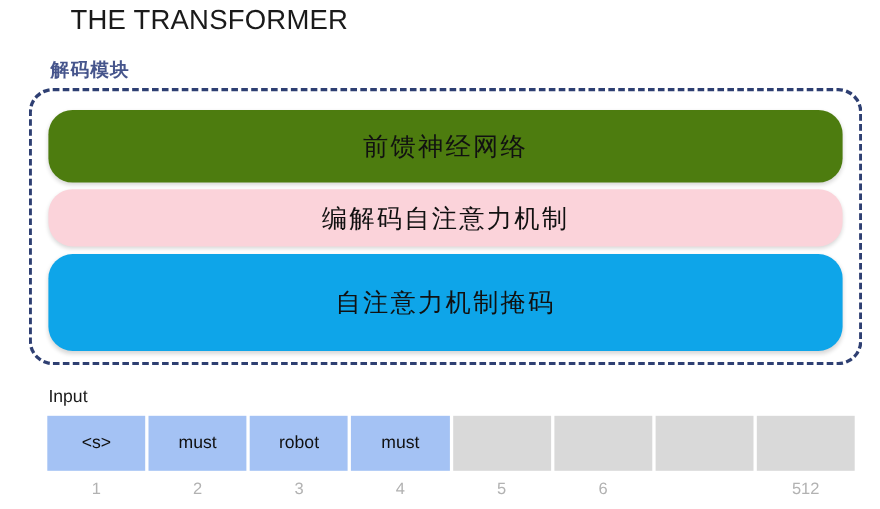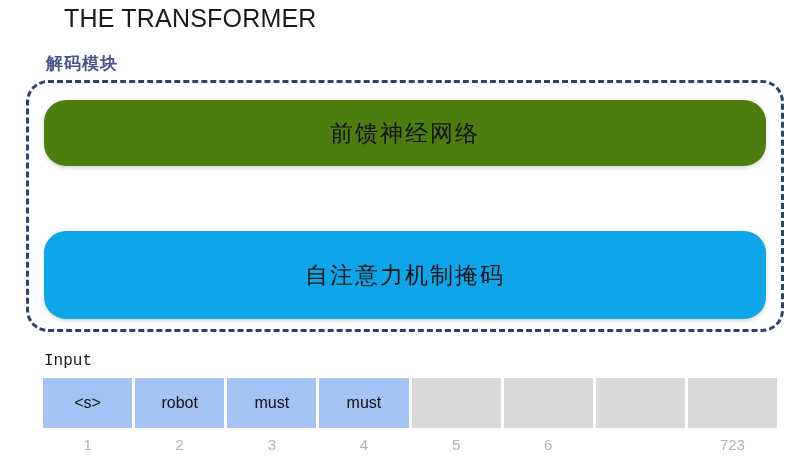--- a/index.html
+++ b/index.html
@@ -101,21 +101,21 @@
     width: 722px;
     height: 88px;
     background: #0ea5e9;
   }
 
   
   .input-label {
     position: absolute;
     left: 44px;
     top: 352px;
-    font-family: Liberation Mono, monospace;
+    font-family: Liberation Sans, sans-serif;
     font-size: 16px;
     color: #1a1a1a;
     white-space: nowrap;
   }
 
   .cells-row {
     position: absolute;
     left: 43px;
     top: 378px;
     width: 734px;
@@ -164,40 +164,41 @@
 <div id="page">
 
   <div class="title">THE TRANSFORMER</div>
 
   <div class="decoder-label">解码模块</div>
 
   <div class="decoder-block"></div>
 
   <div class="layer layer-ffn">前馈神经网络</div>
 
+  <div class="layer layer-encdec">编解码自注意力机制</div>
 
   <div class="layer layer-masked">自注意力机制掩码</div>
 
   <div class="input-label">Input</div>
 
   <div class="cells-row">
     <div class="cell filled">&lt;s&gt;</div>
+    <div class="cell filled">must</div>
     <div class="cell filled">robot</div>
-    <div class="cell filled">must</div>
     <div class="cell filled">must</div>
     <div class="cell empty"></div>
     <div class="cell empty"></div>
     <div class="cell empty"></div>
     <div class="cell empty"></div>
   </div>
 
   <div class="index-row">
     <div class="index-cell">1</div>
     <div class="index-cell">2</div>
     <div class="index-cell">3</div>
     <div class="index-cell">4</div>
     <div class="index-cell">5</div>
     <div class="index-cell">6</div>
     <div class="index-cell"></div>
-    <div class="index-cell">723</div>
+    <div class="index-cell">512</div>
   </div>
 
 </div>
 
 </body></html>

